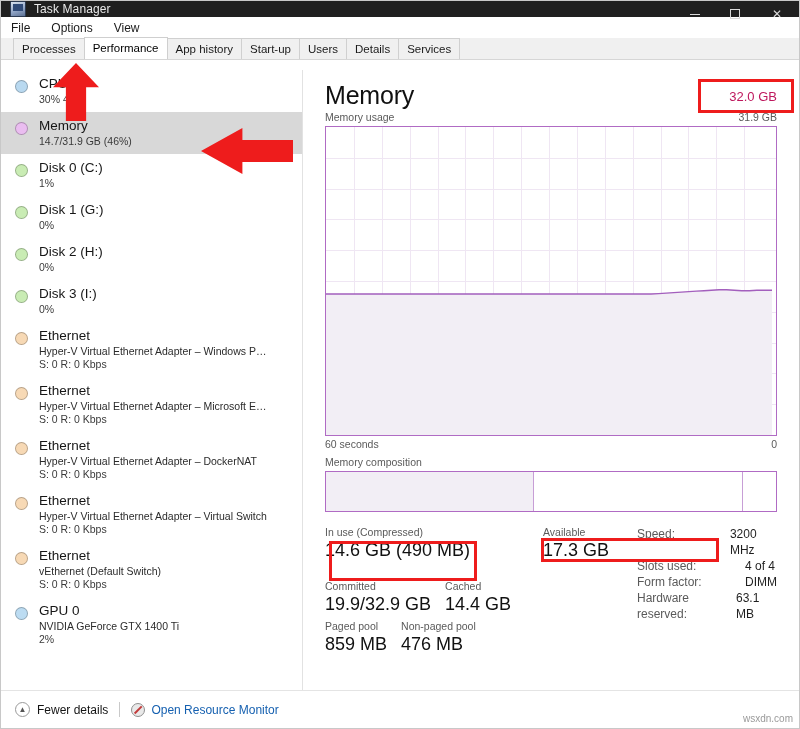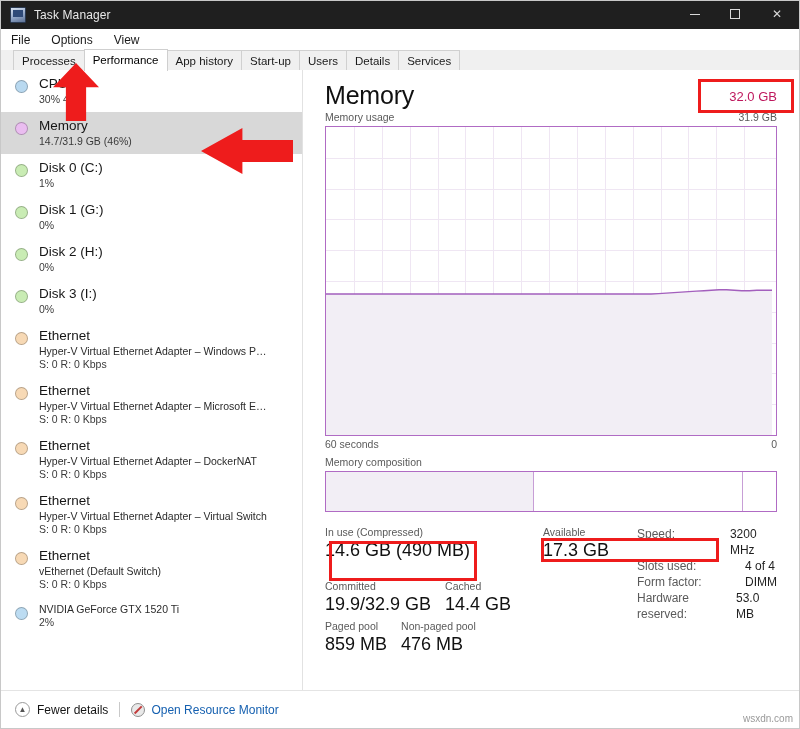--- a/index.html
+++ b/index.html
@@ -12,21 +12,21 @@
   #app {
     position: relative;
     width: 800px; height: 729px;
     background: #ffffff;
     border: 1px solid #c8c8c8;
     overflow: hidden;
   }
 
   
   .titlebar {
-    height: 28px;
+    height: 16px;
     background: #1f1f1f;
     display: flex;
     align-items: center;
     position: relative;
   }
   .tb-icon {
     width: 16px; height: 16px;
     margin-left: 9px; margin-right: 8px;
     background: linear-gradient(160deg,#cfd8e8 0%,#7f93b5 50%,#4f6party 100%);
     background: linear-gradient(160deg,#d8e2f0 0%,#8ba0c2 60%,#5c7093 100%);
@@ -421,21 +421,22 @@
           <div class="sb-dot" style="background: rgb(247, 217, 181);"></div>
           <div class="sb-text">
             <div class="sb-title">Ethernet</div>
             <div class="sb-sub">vEthernet (Default Switch)</div>
             <div class="sb-stat">S: 0 R: 0 Kbps</div>
           </div>
         </div>
         <div class="sb-item">
           <div class="sb-dot" style="background: rgb(188, 220, 242);"></div>
           <div class="sb-text">
-            <div class="sb-sub">NVIDIA GeForce GTX 1520 Ti</div>
+            <div class="sb-title">GPU 0</div>
+            <div class="sb-sub">NVIDIA GeForce GTX 1400 Ti</div>
             <div class="sb-stat">2%</div>
           </div>
         </div>
       </div>
 
     <div class="main">
       <div class="main-inner">
 
         <div class="hdr-row">
           <div class="hdr-title">Memory</div>
@@ -534,21 +535,21 @@
               <div class="kv">
                 <div class="k">Slots used:</div>
                 <div class="v">4 of 4</div>
               </div>
               <div class="kv">
                 <div class="k">Form factor:</div>
                 <div class="v">DIMM</div>
               </div>
               <div class="kv">
                 <div class="k">Hardware reserved:</div>
-                <div class="v">53.0 MB</div>
+                <div class="v">63.1 MB</div>
               </div>
             </div>
 
         </div>
       </div>
     </div>
   </div>
 
   <div class="statusbar">
     <div class="fewer">

